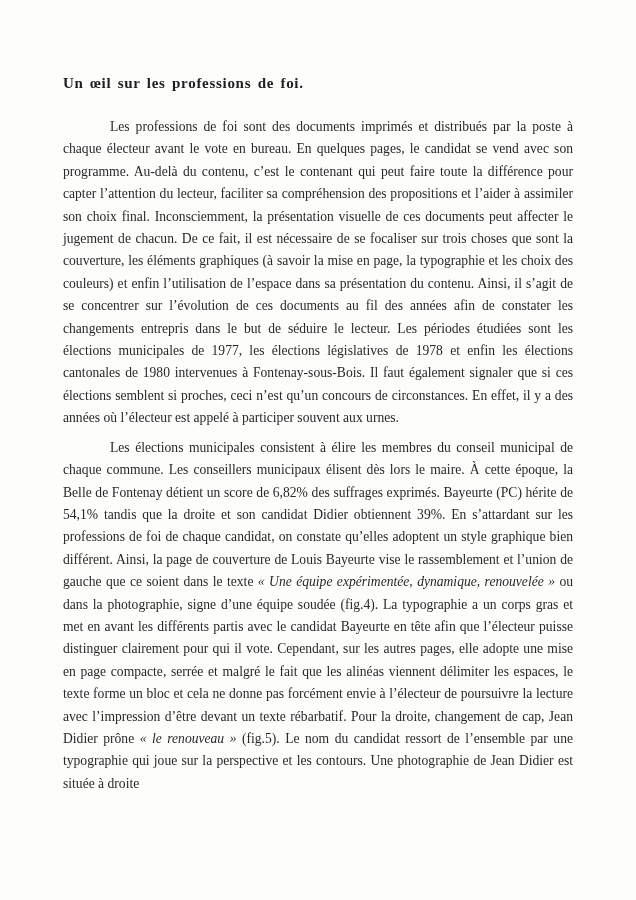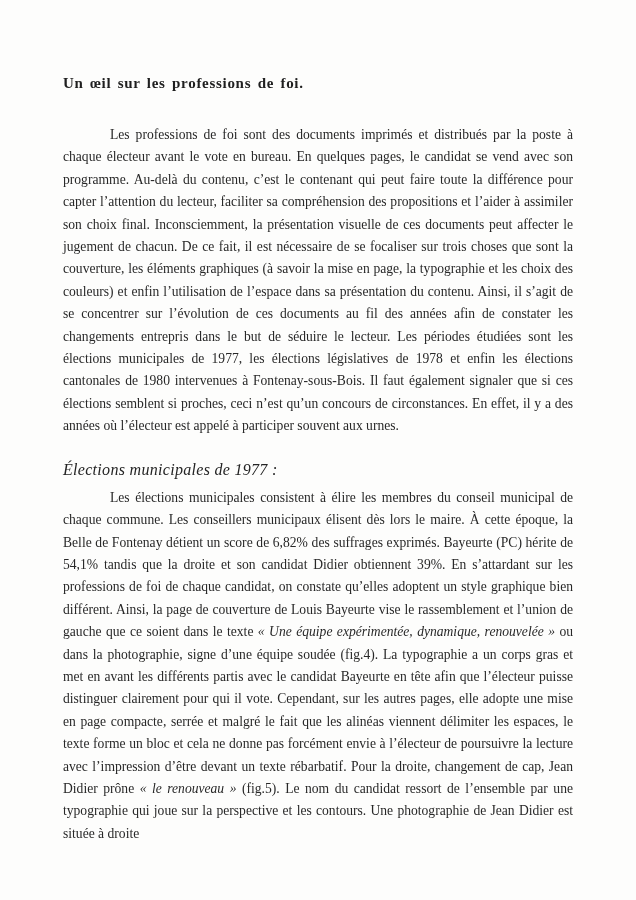--- a/index.html
+++ b/index.html
@@ -33,21 +33,21 @@
   }
   .body-para {
     margin: 0;
     font-size: 13.6px;
     line-height: 22.4px;
     text-align: justify;
     text-indent: 47px;
     color: #282828;
   }
   .intro-para {
-    margin-top: 31px;
+    margin-top: 23px;
   }
   .section-heading {
     margin: 21px 0 0 0;
     font-size: 16px;
     line-height: 21px;
     font-weight: normal;
     font-style: italic;
     letter-spacing: 0.3px;
     color: #242424;
   }
@@ -61,18 +61,17 @@
 </head>
 <body>
 
 <div class="page">
   <div class="content">
 
     <h1 class="doc-title">Un œil sur les professions de foi.</h1>
 
     <p class="body-para intro-para">Les professions de foi sont des documents imprimés et distribués par la poste à chaque électeur avant le vote en bureau. En quelques pages, le candidat se vend avec son programme. Au-delà du contenu, c’est le contenant qui peut faire toute la différence pour capter l’attention du lecteur, faciliter sa compréhension des propositions et l’aider à assimiler son choix final. Inconsciemment, la présentation visuelle de ces documents peut affecter le jugement de chacun. De ce fait, il est nécessaire de se focaliser sur trois choses que sont la couverture, les éléments graphiques (à savoir la mise en page, la typographie et les choix des couleurs) et enfin l’utilisation de l’espace dans sa présentation du contenu. Ainsi, il s’agit de se concentrer sur l’évolution de ces documents au fil des années afin de constater les changements entrepris dans le but de séduire le lecteur. Les périodes étudiées sont les élections municipales de 1977, les élections législatives de 1978 et enfin les élections cantonales de 1980 intervenues à Fontenay-sous-Bois. Il faut également signaler que si ces élections semblent si proches, ceci n’est qu’un concours de circonstances. En effet, il y a des années où l’électeur est appelé à participer souvent aux urnes.</p>
 
-    <h2 class="section-heading">Élections municipales de 1977 :</h2>
 
     <p class="body-para section-para"><span>Les élections municipales consistent à élire les membres du conseil municipal de chaque commune. Les conseillers municipaux élisent dès lors le maire. À cette époque, la Belle de Fontenay détient un score de 6,82% des suffrages exprimés. Bayeurte (PC) hérite de 54,1% tandis que la droite et son candidat Didier obtiennent 39%. En s’attardant sur les professions de foi de chaque candidat, on constate qu’elles adoptent un style graphique bien différent. Ainsi, la page de couverture de Louis Bayeurte vise le rassemblement et l’union de gauche que ce soient dans le texte </span><span class="inline-quote">« Une équipe expérimentée, dynamique, renouvelée »</span><span> ou dans la photographie, signe d’une équipe soudée (fig.4). La typographie a un corps gras et met en avant les différents partis avec le candidat Bayeurte en tête afin que l’électeur puisse distinguer clairement pour qui il vote. Cependant, sur les autres pages, elle adopte une mise en page compacte, serrée et malgré le fait que les alinéas viennent délimiter les espaces, le texte forme un bloc et cela ne donne pas forcément envie à l’électeur de poursuivre la lecture avec l’impression d’être devant un texte rébarbatif. Pour la droite, changement de cap, Jean Didier prône </span><span class="inline-quote">« le renouveau »</span><span> (fig.5). Le nom du candidat ressort de l’ensemble par une typographie qui joue sur la perspective et les contours. Une photographie de Jean Didier est située à droite</span></p>
 
   </div>
 </div>
 
 </body></html>

